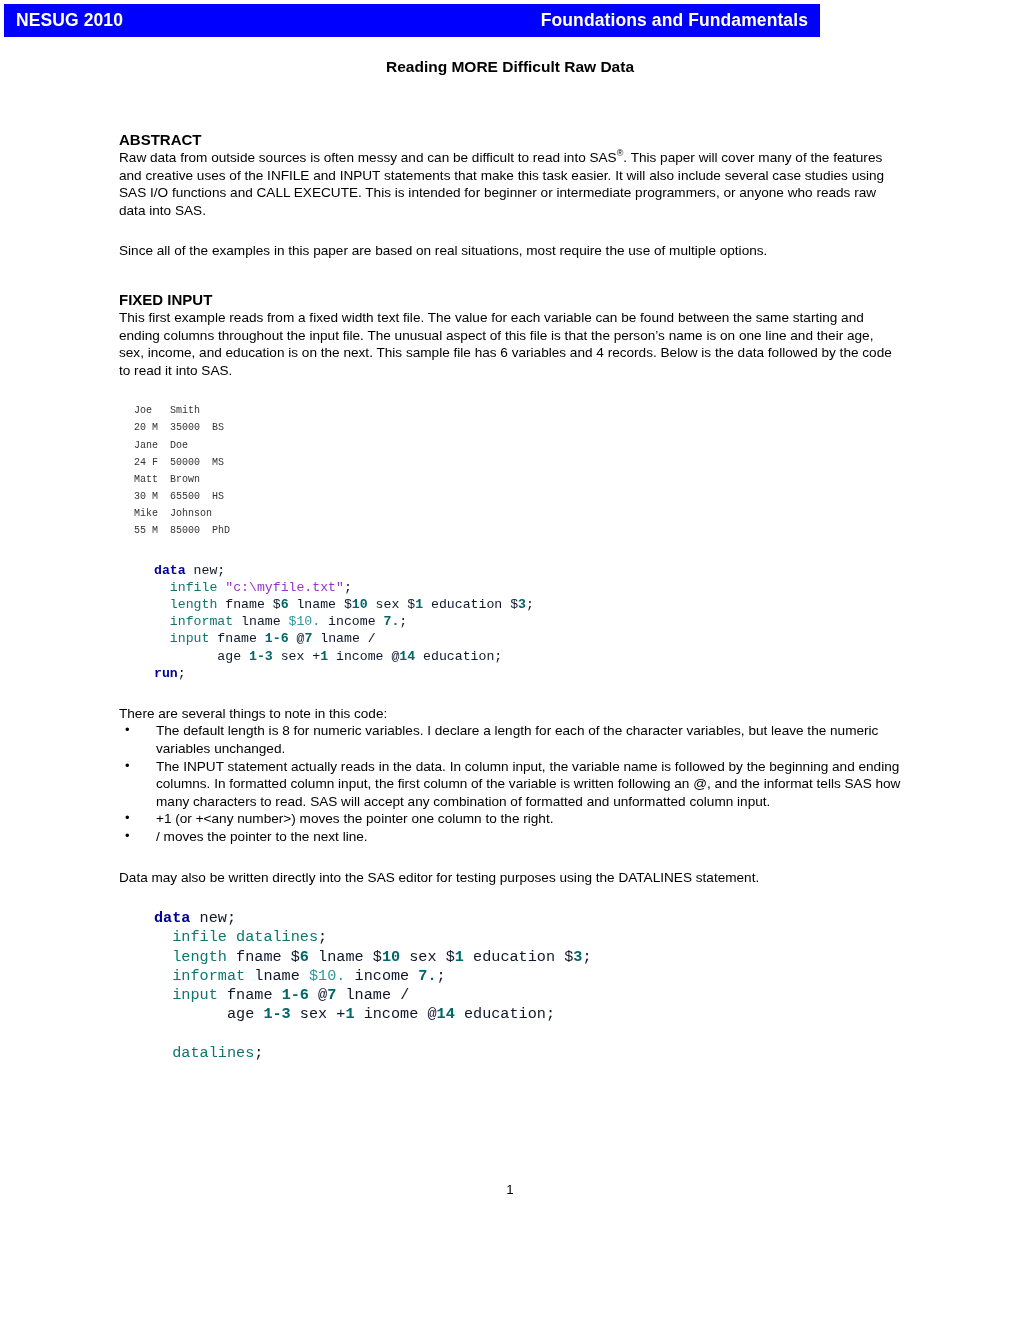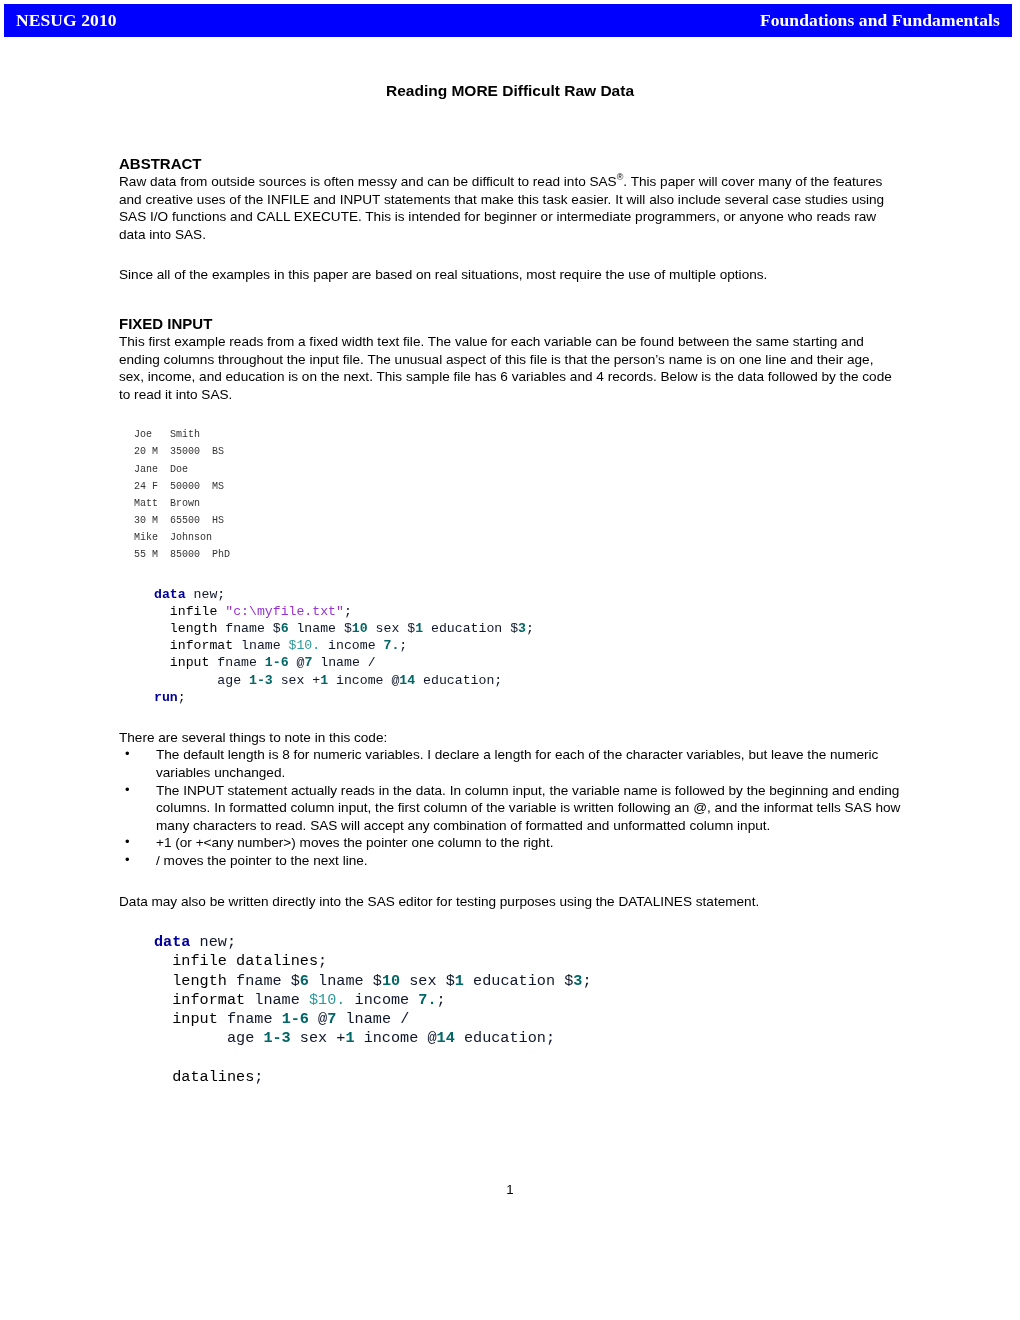--- a/index.html
+++ b/index.html
@@ -14,49 +14,48 @@
     font-family: "Liberation Sans", sans-serif;
     color: #000000;
     overflow: hidden;
   }
 
   
   .banner {
     position: absolute;
     left: 4px;
     top: 4px;
-    width: 1008px;
+    width: 816px;
     height: 33px;
     background: #0000ff;
     display: flex;
     align-items: center;
     justify-content: space-between;
     box-sizing: border-box;
     padding: 16px 12px;
-    font-family: Liberation Serif, serif;
   }
   .banner-left,
   .banner-right {
     color: #ffffff;
     font-weight: bold;
     font-size: 17.5px;
     letter-spacing: 0.1px;
     white-space: nowrap;
   }
 
   
   .page {
     position: absolute;
     left: 119px;
     top: 0;
     width: 782px;
   }
 
   .title-block {
-    margin-top: 80px;
+    margin-top: 56px;
     text-align: center;
   }
   .doc-title {
     font-size: 15.5px;
     font-weight: bold;
     line-height: 21px;
     margin: 0;
   }
   .doc-authors {
     font-size: 15.5px;
@@ -124,21 +123,21 @@
     margin-left: 35px;
   }
   .code-block-2 {
     font-size: 15.2px;
     line-height: 19.2px;
     margin-left: 35px;
   }
 
   
   .k-step { color: #000099; font-weight: bold; }   
-  .k-stmt { color: #000000; }                      
+  .k-stmt { color: #0f766e; }                      
   .k-str  { color: #9933cc; }                      
   .k-num  { color: #006666; font-weight: bold; }   
   .k-fmt  { color: #2e9999; }                      
   .k-plain{ color: #0f172a; }
 
   
   .page-number {
     position: absolute;
     left: 0;
     top: 1182px;

